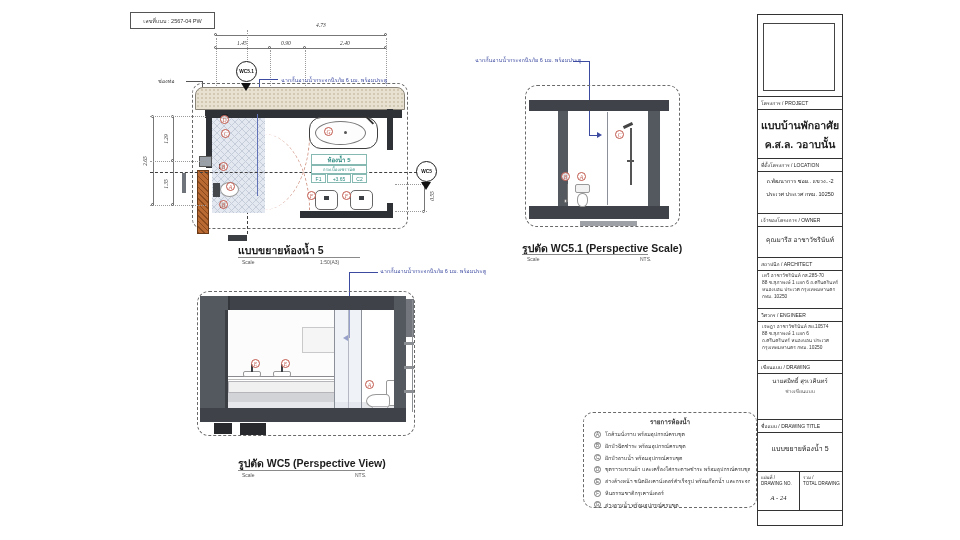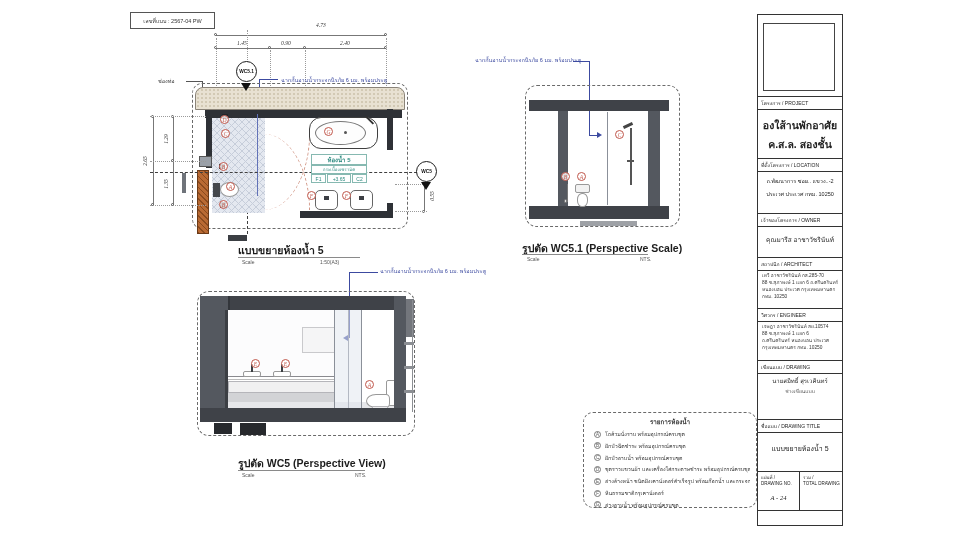--- a/index.html
+++ b/index.html
@@ -299,22 +299,22 @@
     <span class="lg-key">G</span>
     <span class="lg-text">อ่างอาบน้ำ พร้อมอุปกรณ์ครบชุด</span>
   </div>
     </div>
 </div>
 
 <div class="tb">
   <div class="abs" style="left:5px;top:8px;width:72px;height:68px;border:1px solid #444;"></div>
 
   <div class="tb-label" style="top:81px;">โครงการ / PROJECT</div>
-  <div class="tb-big" style="top:102px;">องใส้านพักอาศัย</div>
-  <div class="tb-big" style="top:121px;">ค.ส.ล. สองชั้น</div>
+  <div class="tb-big" style="top:102px;">แบบบ้านพักอาศัย</div>
+  <div class="tb-big" style="top:121px;">ค.ส.ล. วอาบนั้น</div>
 
   <div class="tb-label" style="top:143px;">ที่ตั้งโครงการ / LOCATION</div>
   <div class="tb-mid" style="top:162px;font-size:5.5px;">ถ.พัฒนาการ ซอย.. แขวง..-2</div>
   <div class="tb-mid" style="top:175px;font-size:5.5px;">ประเวศ ประเวศ กทม. 10250</div>
 
   <div class="tb-label" style="top:198px;">เจ้าของโครงการ / OWNER</div>
   <div class="tb-mid" style="top:220px;">คุณมารีส อาชาวัชรินันท์</div>
 
   <div class="tb-label" style="top:242px;">สถาปนิก / ARCHITECT</div>
   <div class="tb-smallwrap" style="top:257px;">

